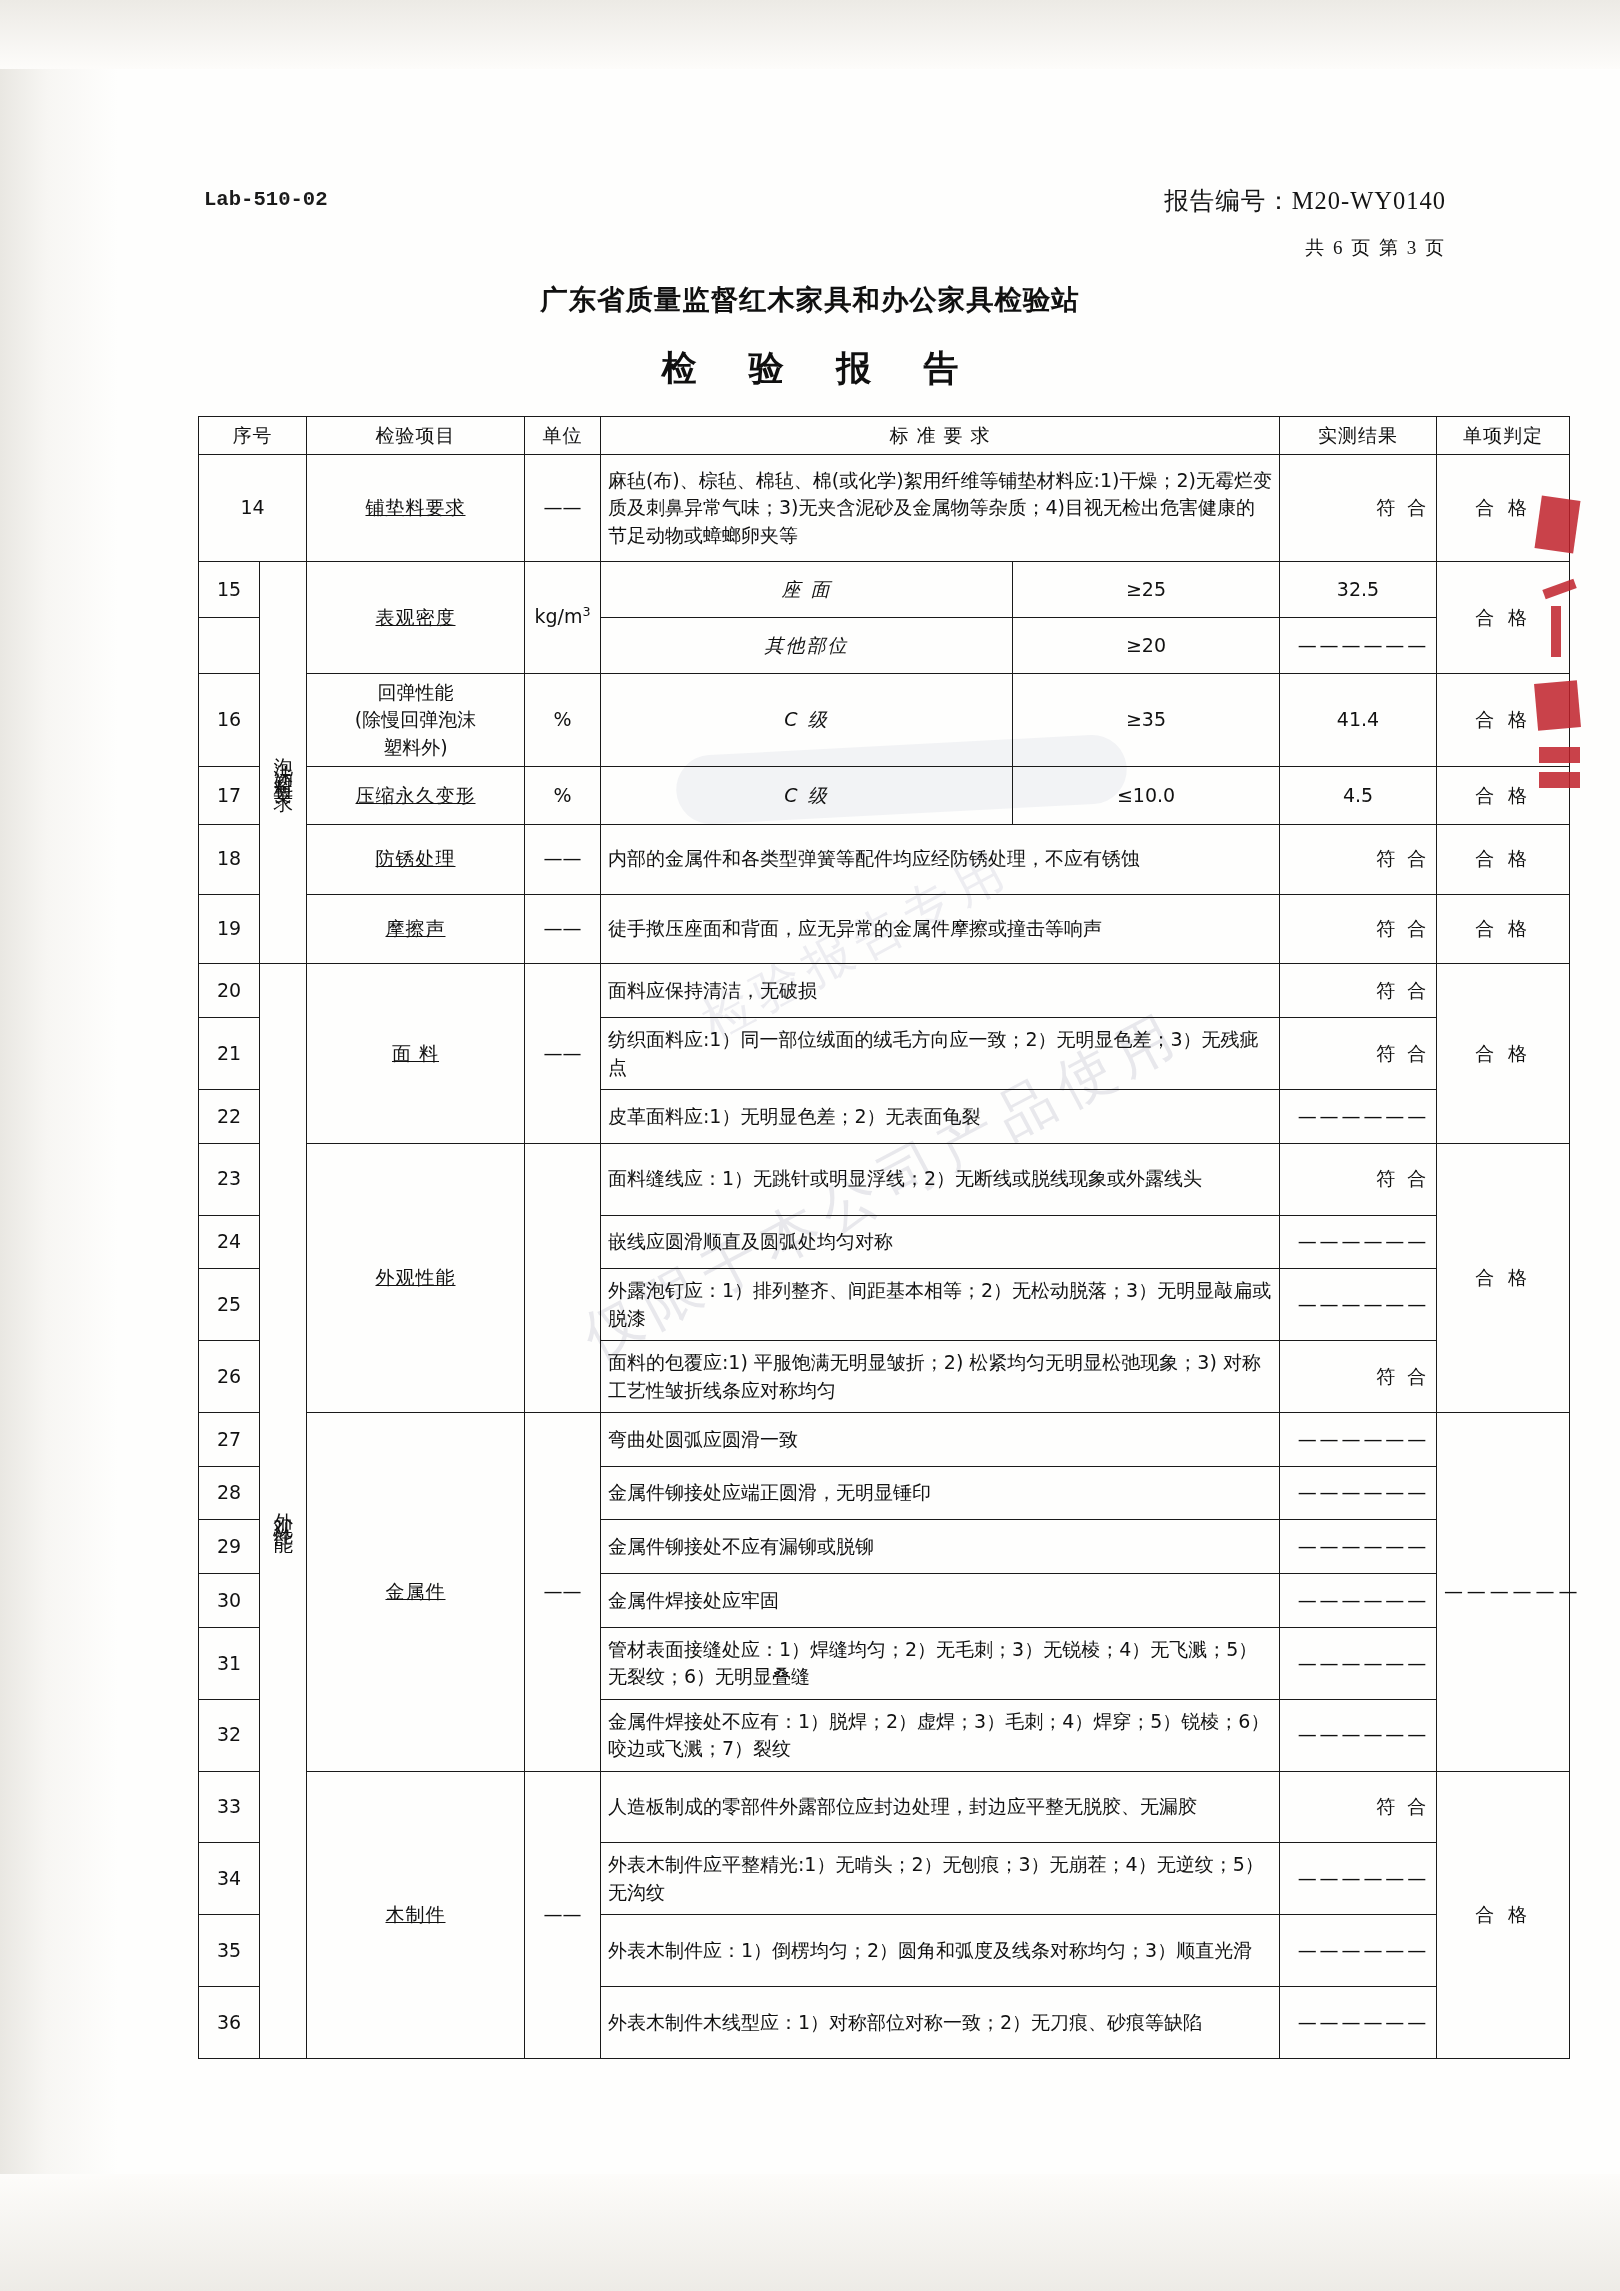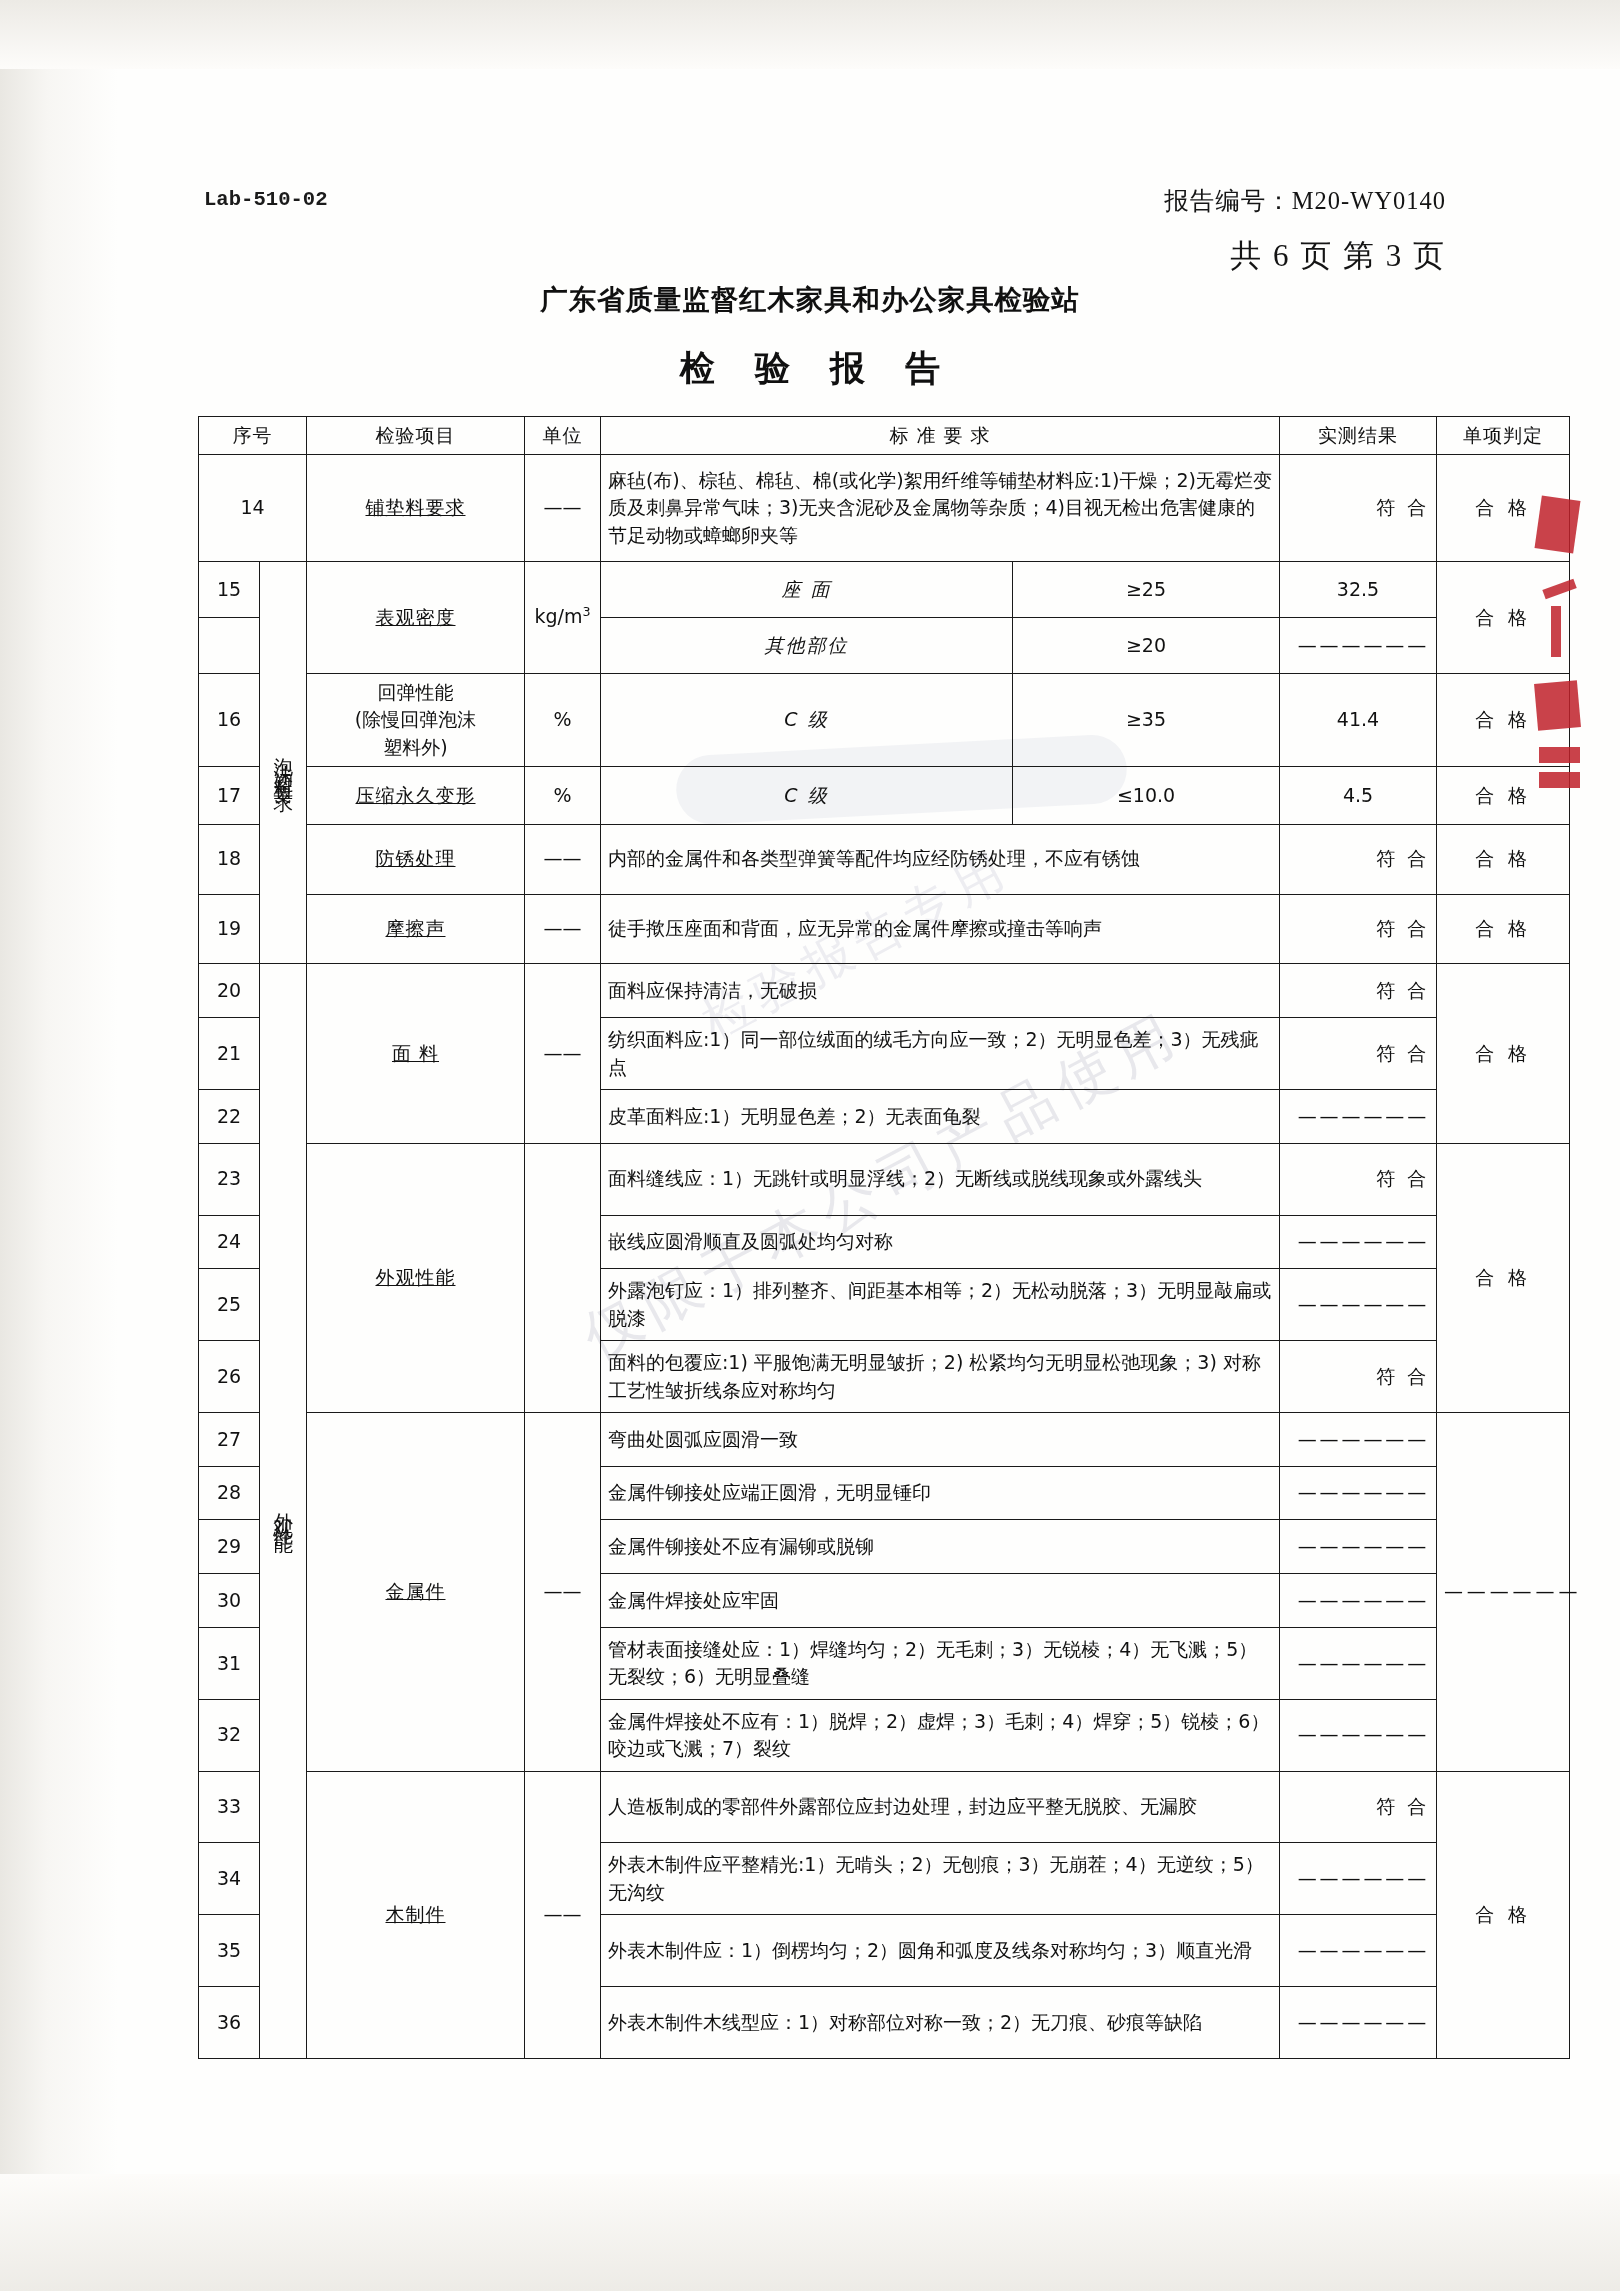--- a/index.html
+++ b/index.html
@@ -34,35 +34,35 @@
   .hdr-right{
     position:absolute;right:174px;top:184px;
     font-family:"Liberation Serif",serif;
     font-size:24.5px;color:#141414;
     letter-spacing:1px;
     white-space:nowrap;
   }
   .hdr-right2{
     position:absolute;right:174px;top:235px;
     font-family:"Liberation Serif",serif;
-    font-size:31px;color:#141414;
+    font-size:19px;color:#141414;
     letter-spacing:2px;
     white-space:nowrap;
   }
   .org-title{
     position:absolute;left:0;top:282px;width:1620px;
     text-align:center;
     font-family:"DejaVu Sans",sans-serif;
     font-weight:bold;font-size:27.4px;color:#101010;
     letter-spacing:1px;
   }
   .rep-title{
     position:absolute;left:0;top:345px;width:1620px;
     text-align:center;
-    font-family:Liberation Serif, serif;
+    font-family:Liberation Mono, monospace;
     font-weight:bold;font-size:35px;color:#101010;
     letter-spacing:15.7px;
     text-indent:15.7px;
   }
 
   table.main{
     position:absolute;
     left:198px;top:416px;
     width:1370px;
     border-collapse:collapse;

